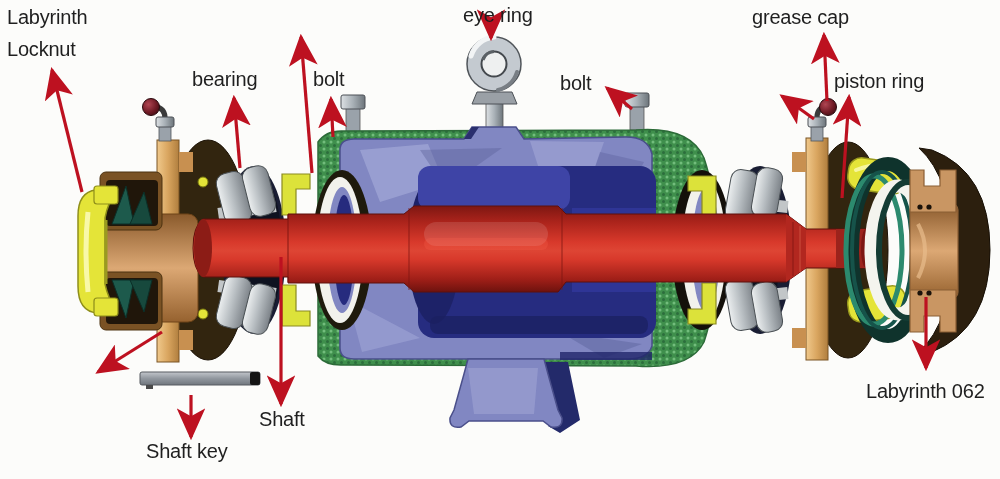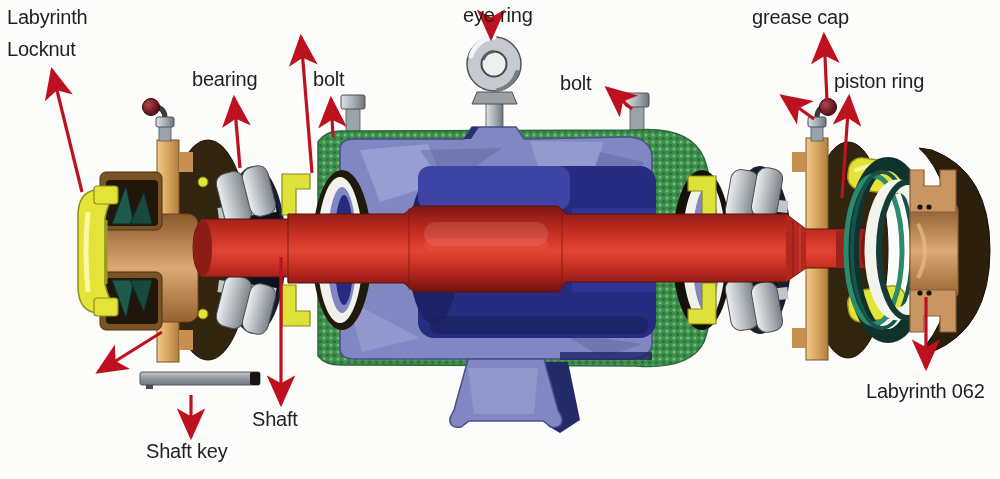--- a/index.html
+++ b/index.html
@@ -283,15 +283,15 @@
 
   <div class="lbl" style="left:7px;top:6px">Labyrinth</div>
   <div class="lbl" style="left:7px;top:38px">Locknut</div>
   <div class="lbl" style="left:192px;top:68px">bearing</div>
   <div class="lbl" style="left:313px;top:68px">bolt</div>
   <div class="lbl" style="left:463px;top:4px">eye ring</div>
   <div class="lbl" style="left:560px;top:72px">bolt</div>
   <div class="lbl" style="left:752px;top:6px">grease cap</div>
   <div class="lbl" style="left:834px;top:70px">piston ring</div>
   <div class="lbl" style="left:146px;top:440px">Shaft key</div>
-  <div class="lbl" style="left:252px;top:408px">Shaft</div>
+  <div class="lbl" style="left:259px;top:408px">Shaft</div>
   <div class="lbl" style="left:866px;top:380px">Labyrinth 062</div>
 </div>
 
 </body></html>

